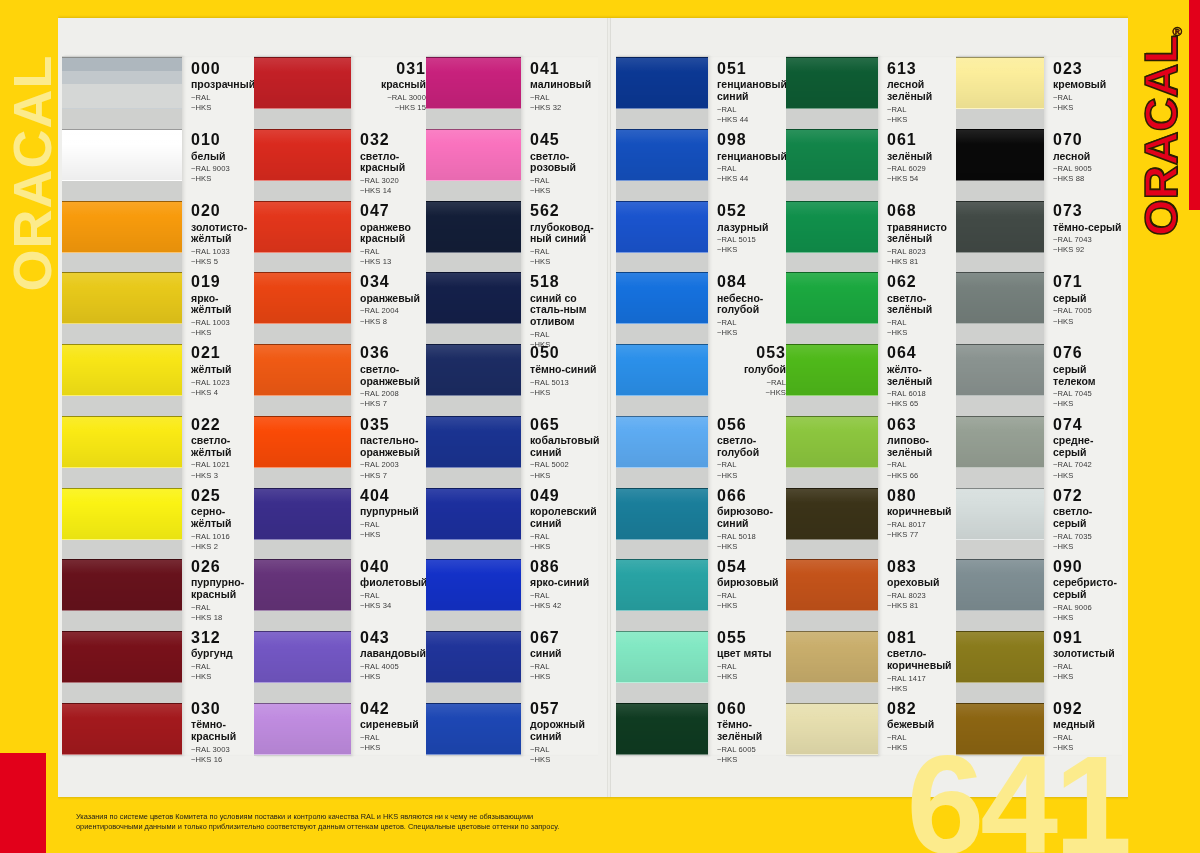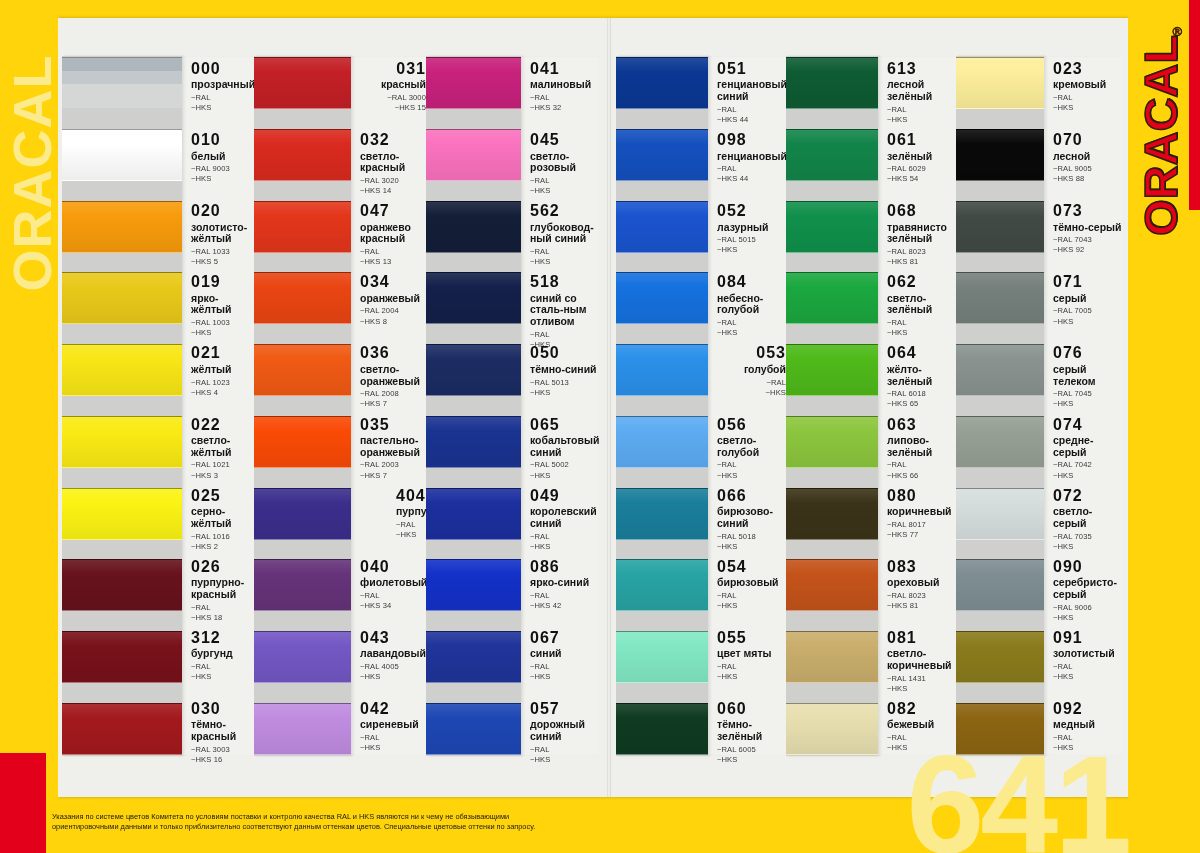--- a/index.html
+++ b/index.html
@@ -116,21 +116,21 @@
     font-size: 10.5px; font-weight: bold; color: #141414;
     line-height: 1.12; margin-top: 1px; max-width: 108px;
   }
   .lab .ref {
     font-size: 7.6px; color: #3a3a3a; line-height: 1.33; margin-top: 2px;
     letter-spacing: .1px;
   }
 
   
   .footnote {
-    position: absolute; left: 52px; bottom: 20px;
+    position: absolute; left: 76px; bottom: 20px;
     width: 520px;
     font-size: 7.4px; line-height: 1.45; color: #1a1a1a;
     z-index: 8;
   }
   .bignum {
     position: absolute; right: 72px; bottom: -22px;
     font-size: 140px; font-weight: bold; letter-spacing: -4px;
     color: #FCEB8C; line-height: 1; z-index: 7;
     font-family: "Liberation Sans", sans-serif;
   }
@@ -295,21 +295,21 @@
                 </div>
               </div>
               <div class="lab" style="height: 52px;">
                 <div class="num">035</div>
                 <div class="name">пастельно-оранжевый</div>
                 <div class="ref">
                   <div>~RAL 2003</div>
                   <div>~HKS 7</div>
                 </div>
               </div>
-              <div class="lab" style="height: 52px; margin-left: 36px;">
+              <div class="lab" style="height: 52px;">
                 <div class="num">404</div>
                 <div class="name">пурпурный</div>
                 <div class="ref">
                   <div>~RAL</div>
                   <div>~HKS</div>
                 </div>
               </div>
               <div class="lab" style="height: 52px;">
                 <div class="num">040</div>
                 <div class="name">фиолетовый</div>
@@ -606,21 +606,21 @@
                 <div class="name">ореховый</div>
                 <div class="ref">
                   <div>~RAL 8023</div>
                   <div>~HKS 81</div>
                 </div>
               </div>
               <div class="lab" style="height: 52px;">
                 <div class="num">081</div>
                 <div class="name">светло-коричневый</div>
                 <div class="ref">
-                  <div>~RAL 1431</div>
+                  <div>~RAL 1417</div>
                   <div>~HKS</div>
                 </div>
               </div>
               <div class="lab" style="height: 52px;">
                 <div class="num">082</div>
                 <div class="name">бежевый</div>
                 <div class="ref">
                   <div>~RAL</div>
                   <div>~HKS</div>
                 </div>

